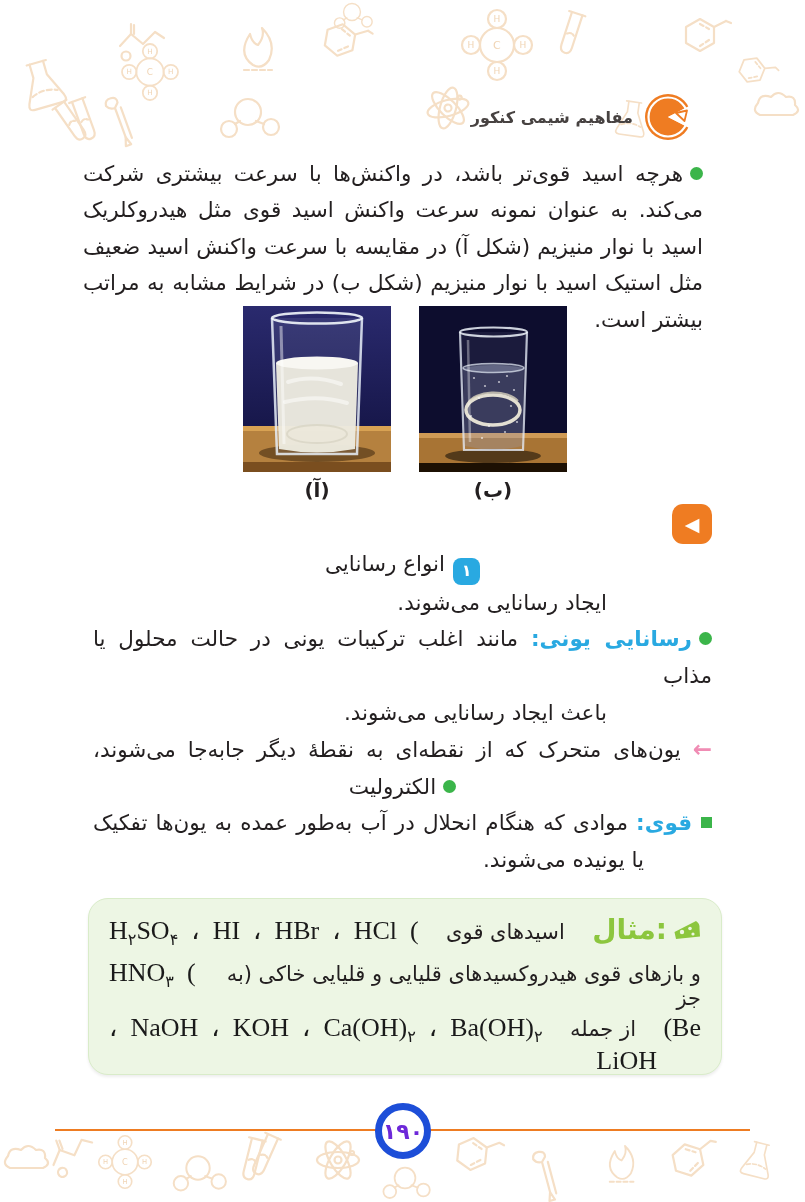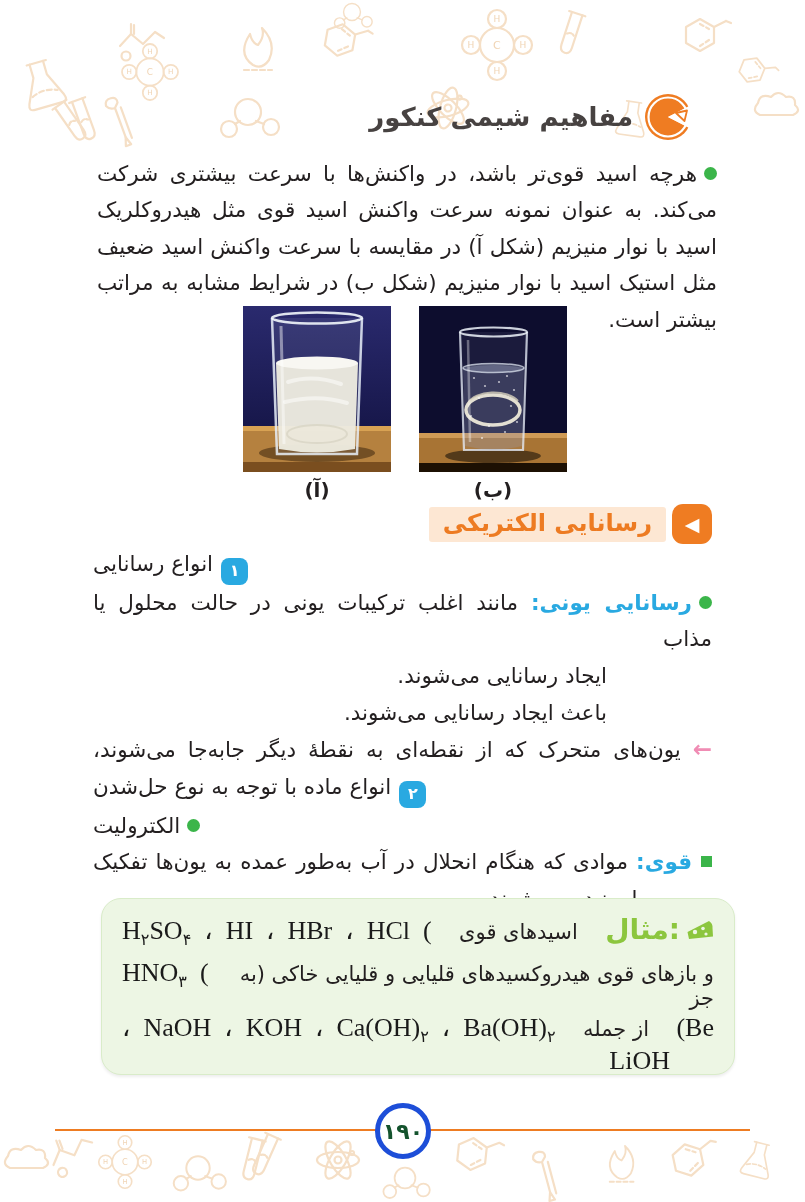--- a/index.html
+++ b/index.html
@@ -4,25 +4,25 @@
 <style>
   html,body{margin:0;padding:0;background:#e9e9e9;}
   .page{position:relative;width:805px;height:1202px;background:#ffffff;overflow:hidden;
         font-family:"DejaVu Sans", sans-serif;color:#231f20;margin:0 auto;}
   .doodles{position:absolute;left:0;width:805px;pointer-events:none;}
   .doodles.top{top:0;height:152px;}
   .doodles.bottom{bottom:0;height:82px;}
 
   
   .header{position:absolute;top:92px;right:112px;display:flex;direction:ltr;align-items:center;gap:10px;}
-  .htitle{font-size:26px;font-weight:bold;color:#474241;}
+  .htitle{font-size:16px;font-weight:bold;color:#474241;}
   .logo{width:50px;height:50px;display:block;}
 
   
-  .intro{position:absolute;top:156px;left:97px;width:620px;direction:rtl;text-align:justify;
+  .intro{position:absolute;top:156px;left:83px;width:620px;direction:rtl;text-align:justify;
          font-size:21.5px;line-height:36.4px;}
   .dot{display:inline-block;width:13px;height:13px;border-radius:50%;background:#3bb54a;
        margin-left:7px;vertical-align:1px;}
   .sq{display:inline-block;width:11px;height:11px;background:#3bb54a;margin-left:9px;vertical-align:2px;}
 
   
   .figs{position:absolute;top:306px;left:243px;display:flex;direction:ltr;gap:28px;}
   .fig{width:148px;}
   .fig svg{width:148px;height:166px;display:block;}
   .figlabel{text-align:center;font-size:20px;font-weight:bold;margin-top:6px;}
@@ -34,48 +34,48 @@
             padding:2px 14px 5px 14px;border-radius:3px;direction:rtl;}
   .secbadge{width:40px;height:40px;background:#ef7c22;border-radius:11px;flex:0 0 40px;
             display:flex;align-items:center;justify-content:center;color:#fff;font-size:19px;}
 
   
   .list{position:absolute;top:546px;left:93px;width:619px;direction:rtl;font-size:21.5px;line-height:36.6px;}
   .ln{min-height:36.6px;}
   .just{text-align:justify;text-align-last:justify;}
   .cont{text-align:right;padding-right:105px;box-sizing:border-box;}
   .cont2{text-align:right;padding-right:68px;box-sizing:border-box;}
-  .plain{text-align:left;}
+  .plain{text-align:center;}
   .blue{color:#29a9e1;font-weight:bold;}
   .pink{color:#f08cb4;font-weight:bold;font-size:23px;}
   .nbadge{display:inline-flex;width:27px;height:27px;background:#29a9e1;color:#fff;border-radius:8px;
           align-items:center;justify-content:center;font-size:16px;font-weight:bold;
           margin-left:8px;vertical-align:-5px;}
 
   
   .ex{position:absolute;top:898px;left:88px;width:634px;height:177px;background:#edf6e4;
       border:1px solid #d9ecc9;border-radius:20px;box-sizing:border-box;padding:10px 20px;
-      box-shadow:0 2px 3px rgba(0,0,0,0.07);margin-left:13px;}
+      box-shadow:0 2px 3px rgba(0,0,0,0.07);}
   .exline{display:flex;direction:ltr;align-items:baseline;}
   .exl1{justify-content:space-between;margin-top:4px;}
   .exl2{justify-content:space-between;margin-top:9px;}
   .exl3{justify-content:space-between;margin-top:2px;}
   .exl4{display:block;direction:rtl;text-align:right;padding-right:44px;margin-top:0px;}
   .fgroup{display:flex;direction:ltr;align-items:baseline;gap:13px;}
   .formula{font-family:"Liberation Serif","DejaVu Serif",serif;font-size:26px;color:#1a1a1a;white-space:nowrap;}
   .formula sub{font-size:16px;}
   .exfa{direction:rtl;font-size:21px;}
   .exlabelwrap{display:flex;direction:ltr;align-items:center;gap:6px;}
   .exlabel{color:#8cc63e;font-weight:bold;font-size:28px;}
 
   
   .pline{position:absolute;top:1129px;left:55px;width:695px;border-top:2.5px solid #ee7c22;}
   .pnum{position:absolute;top:1103px;left:375px;width:56px;height:56px;background:#fff;
-        border:5px solid #1d4ed8;border-radius:50%;box-sizing:border-box;display:flex;
-        align-items:center;justify-content:center;color:#14532d;font-weight:bold;font-size:22px;}
+        border:7px solid #1d4ed8;border-radius:50%;box-sizing:border-box;display:flex;
+        align-items:center;justify-content:center;color:#6d28d9;font-weight:bold;font-size:22px;}
 </style>
 </head>
 <body>
 
 <div class="page">
 
   <svg class="doodles top" viewBox="0 0 805 152" fill="none" stroke="#f5dfc6" stroke-width="2.2" stroke-linecap="round" stroke-linejoin="round">
     <defs>
       <g id="d-flask">
         <path d="M12,0 L12,14 L1,38 Q-2,45 5,45 L33,45 Q40,45 37,38 L26,14 L26,0"></path>
@@ -236,44 +236,40 @@
             <circle cx="63" cy="132" r="1.1"></circle>
         </g>
         <ellipse cx="74.5" cy="26" rx="33.5" ry="4.5" fill="none" stroke="rgba(238,244,250,0.85)" stroke-width="2.2"></ellipse>
         <path d="M49,34 L51,136" stroke="rgba(255,255,255,0.35)" stroke-width="2.5"></path>
       </svg>
       <div class="figlabel">(ب)</div>
     </div>
   </div>
 
   <div class="sechead">
-    <span class="sectitle">رسانایی الکتریکی</span>
     <span class="secbadge">
         <span>◀</span>
       </span>
   </div>
 
   <div class="list">
     <div class="ln plain">
       <span class="nbadge">۱</span><span>انواع رسانایی</span>
     </div>
+    <div class="ln cont">
+      <span>ایجاد رسانایی می‌شوند.</span>
+    </div>
     <div class="ln just">
       <span class="dot"></span><span class="blue">رسانایی یونی:</span> <span>مانند اغلب ترکیبات یونی در حالت محلول یا مذاب</span>
     </div>
     <div class="ln cont">
-      <span>ایجاد رسانایی می‌شوند.</span>
-    </div>
-    <div class="ln cont">
       <span>باعث ایجاد رسانایی می‌شوند.</span>
     </div>
     <div class="ln just">
       <span class="pink">←</span> <span>یون‌های متحرک که از نقطه‌ای به نقطهٔ دیگر جابه‌جا می‌شوند،</span>
-    </div>
-    <div class="ln plain">
-      <span class="nbadge">۲</span><span>انواع ماده با توجه به نوع حل‌شدن</span>
     </div>
     <div class="ln plain">
       <span class="dot"></span><span>الکترولیت</span>
     </div>
     <div class="ln just">
       <span class="sq"></span><span class="blue">قوی:</span> <span>موادی که هنگام انحلال در آب به‌طور عمده به یون‌ها تفکیک</span>
     </div>
     <div class="ln cont2">
       <span>یا یونیده می‌شوند.</span>
     </div>

